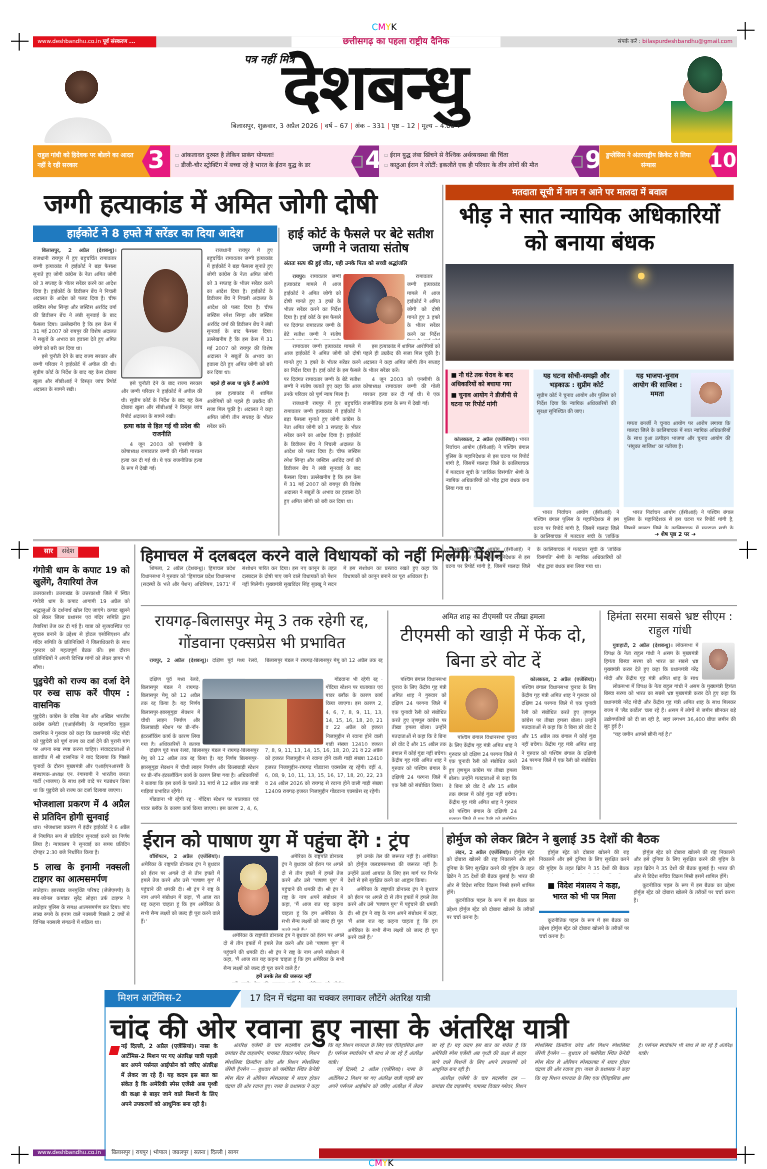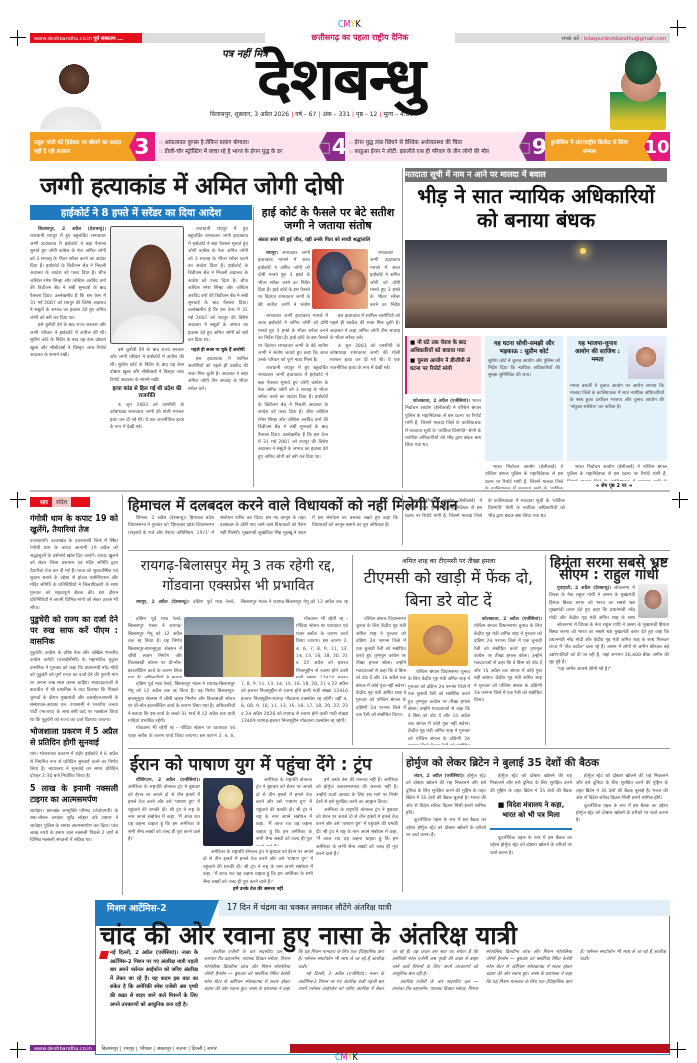--- a/index.html
+++ b/index.html
@@ -25,32 +25,32 @@
 .tz{position:relative;height:29px;display:flex;align-items:center;font-size:5.5px;line-height:9px;padding:0 4px}
 .tz .num{position:absolute;right:0;top:0;width:26px;height:29px;color:#fff;font-size:22px;font-weight:bold;display:flex;align-items:center;justify-content:center;clip-path:polygon(30% 0,100% 0,100% 100%,30% 100%,0 50%)}
 .bullets div:before{content:"▫ ";color:#999}
 .hline{position:absolute;height:1px;background:#999}
 .vline{position:absolute;width:1px;background:#999}
 .lead-head{position:absolute;left:40px;top:168px;width:350px;font-family:"DejaVu Sans",sans-serif;font-size:24px;font-weight:bold;letter-spacing:-0.5px;white-space:nowrap;color:#1a1a1a}
 .bluebar{position:absolute;left:30px;top:205px;width:222px;height:15px;background:#1f7ac0;color:#fff;font-size:10px;font-weight:bold;text-align:center;line-height:15px}
 .txt{position:absolute;font-size:4.6px;line-height:7.4px;color:#444;text-align:justify;overflow:hidden}
 .txt p{text-indent:8px}
 .sub-head{position:absolute;font-weight:bold;color:#111;text-align:center}
-.redbar{position:absolute;left:405px;top:168px;width:262px;height:14px;background:#737373;color:#fff;font-size:8px;font-weight:bold;text-align:left;line-height:14px}
+.redbar{position:absolute;left:405px;top:168px;width:262px;height:14px;background:#c2410c;color:#fff;font-size:8px;font-weight:bold;text-align:center;line-height:14px}
 .mob-head{position:absolute;left:405px;top:184px;width:262px;font-size:20px;font-weight:bold;line-height:24px;text-align:center;color:#111}
 .crowd{position:absolute;left:405px;top:240px;width:262px;height:88px;background:linear-gradient(180deg,#3a3f4a 0%,#6b6a70 40%,#8a7466 70%,#4b3b33 100%)}
 .crowd:after{content:"";position:absolute;left:175px;top:8px;width:6px;height:6px;border-radius:50%;background:#ffd76a;box-shadow:0 0 8px 4px rgba(255,215,106,.6)}
 .pinkbox{position:absolute;left:405px;top:336px;width:76px;height:58px;background:#fde2e4;border-left:2px solid #d81b60;font-size:5.5px;line-height:8px;padding:2px 3px;font-weight:bold}
 .bluebox{position:absolute;background:#e3f1fb;font-size:4.6px;line-height:7px;padding:3px}
 .sandesh{position:absolute;left:30px;top:497px;width:60px;height:10px;background:#e3101b;color:#fff;font-size:6px;line-height:10px;padding-left:10px}
 .sandesh span{display:inline-block;background:#f7c8cc;color:#333;padding:0 4px;margin-left:4px}
 .shorthead{font-size:8px;font-weight:bold;line-height:11px;color:#111;margin:3px 0 2px}
 .h-med{position:absolute;font-weight:bold;color:#222;white-space:nowrap}
 .artemis-box{position:absolute;left:95px;top:900px;width:575px;height:155px;border:1px solid #2f8fd0}
-.artemis-tab{position:absolute;left:95px;top:900px;width:124px;height:26px;background:#1f7ac0;color:#fff;font-size:9px;font-weight:bold;line-height:16px;padding-left:12px;clip-path:polygon(0 0,100% 0,92% 100%,0 100%)}
+.artemis-tab{position:absolute;left:95px;top:900px;width:124px;height:16px;background:#1f7ac0;color:#fff;font-size:9px;font-weight:normal;line-height:16px;padding-left:12px;clip-path:polygon(0 0,100% 0,92% 100%,0 100%)}
 .artemis-strip{position:absolute;left:219px;top:900px;width:451px;height:16px;background:#dfeef9;font-size:8px;line-height:16px;padding-left:8px;color:#111}
 .footer-left{position:absolute;left:30px;top:1044px;height:9px;font-size:5px;line-height:9px;white-space:nowrap;color:#333}
 .footer-left .url{background:#7a2a8a;color:#fff;padding:0 4px;margin-right:4px}
 .footer-red{position:absolute;left:290px;top:1044px;width:380px;height:9px;background:#b5121b}
 </style>
 </head>
 <body>
 
 <div class="abs cmyk" style="left:338px;top:20px">
   <span class="c">C</span><span class="m">M</span><span class="y">Y</span><span class="k">K</span>
@@ -181,21 +181,21 @@
 <div class="abs" style="left:595px;top:482px;font-size:5px;font-weight:bold">➜ <span>शेष पृष्ठ 2 पर</span> ➜</div>
 
 <div class="hline" style="left:30px;top:490px;width:640px;background:#bbb;height:2px"></div>
 
 <div class="sandesh"><b>सार</b><span>संदेश</span></div>
 <div class="txt" style="left:30px;top:510px;width:88px;height:530px">
   <div class="shorthead">गंगोत्री धाम के कपाट 19 को खुलेंगे, तैयारियां तेज</div>
   <div>उत्तरकाशी। उत्तराखंड के उत्तरकाशी जिले में स्थित गंगोत्री धाम के कपाट आगामी 19 अप्रैल को श्रद्धालुओं के दर्शनार्थ खोल दिए जाएंगे। कपाट खुलने को लेकर जिला प्रशासन एवं मंदिर समिति द्वारा तैयारियां तेज कर दी गई हैं। यात्रा को सुव्यवस्थित एवं सुचारु बनाने के उद्देश्य से होटल एसोसिएशन और मंदिर समिति के प्रतिनिधियों ने जिलाधिकारी के साथ गुरुवार को महत्वपूर्ण बैठक की। इस दौरान प्रतिनिधियों ने अपनी विभिन्न मांगों को लेकर ज्ञापन भी सौंपा।</div>
   <div class="shorthead">पुडुचेरी को राज्य का दर्जा देने पर रुख साफ करें पीएम : वासनिक</div>
   <div>पुडुचेरी। कांग्रेस के वरिष्ठ नेता और अखिल भारतीय कांग्रेस कमेटी (एआईसीसी) के महासचिव मुकुल वासनिक ने गुरुवार को कहा कि प्रधानमंत्री नरेंद्र मोदी को पुडुचेरी को पूर्ण राज्य का दर्जा देने की पुरानी मांग पर अपना रुख स्पष्ट करना चाहिए। संवाददाताओं से बातचीत में श्री वासनिक ने याद दिलाया कि पिछले चुनावों के दौरान मुख्यमंत्री और एआईएनआरसी के संस्थापक-अध्यक्ष एन. रंगासामी ने भारतीय जनता पार्टी (भाजपा) के साथ इसी वादे पर गठबंधन किया था कि पुडुचेरी को राज्य का दर्जा दिलाया जाएगा।</div>
-  <div class="shorthead">भोजशाला प्रकरण में 5 अप्रैल से प्रतिदिन होगी सुनवाई</div>
+  <div class="shorthead">भोजशाला प्रकरण में 4 अप्रैल से प्रतिदिन होगी सुनवाई</div>
   <div>धार। भोजशाला प्रकरण में इंदौर हाईकोर्ट ने 6 अप्रैल से नियमित रूप से प्रतिदिन सुनवाई करने का निर्णय लिया है। न्यायालय ने सुनवाई का समय प्रतिदिन दोपहर 2:30 बजे निर्धारित किया है।</div>
   <div class="shorthead">5 लाख के इनामी नक्सली टाइगर का आत्मसमर्पण</div>
   <div>लातेहार। झारखंड जनमुक्ति परिषद (जेजेएमपी) के सब-जोनल कमांडर सुरेंद्र लोहरा उर्फ टाइगर ने लातेहार पुलिस के समक्ष आत्मसमर्पण कर दिया। पांच लाख रुपये के इनाम वाले नक्सली पिछले 2 वर्षों से विभिन्न नक्सली संगठनों में सक्रिय था।</div>
 </div>
 <div class="vline" style="left:122px;top:495px;height:400px"></div>
 
 <div class="h-med" style="left:128px;top:494px;font-size:14.5px">हिमाचल में दलबदल करने वाले विधायकों को नहीं मिलेगी पेंशन</div>
 <div class="txt" style="left:128px;top:514px;width:270px;height:30px;column-count:3;column-gap:6px">
   <p>शिमला, 2 अप्रैल (देशबन्धु)। हिमाचल प्रदेश विधानसभा ने गुरुवार को 'हिमाचल प्रदेश विधानसभा (सदस्यों के भत्ते और पेंशन) अधिनियम, 1971' में संशोधन पारित कर दिया। इस नए कानून के तहत दलबदल के दोषी पाए जाने वाले विधायकों को पेंशन नहीं मिलेगी। मुख्यमंत्री सुखविंदर सिंह सुक्खू ने सदन में इस संशोधन का प्रस्ताव रखते हुए कहा कि विधायकों को कानून बनाने का पूरा अधिकार है।</p>
 </div>
@@ -229,21 +229,21 @@
 </div>
 <div class="photo" style="left:408px;top:614px;width:60px;height:52px;background:radial-gradient(ellipse 35% 40% at 50% 50%,#d8a07a 0%,#b9825f 70%,transparent 72%),linear-gradient(180deg,#f6c55a,#e9a93b)"></div>
 <div class="txt" style="left:408px;top:668px;width:62px;height:77px">
   <p>पश्चिम बंगाल विधानसभा चुनाव के लिए केंद्रीय गृह मंत्री अमित शाह ने गुरुवार को दक्षिण 24 परगना जिले में एक चुनावी रैली को संबोधित करते हुए तृणमूल कांग्रेस पर तीखा हमला बोला। उन्होंने मतदाताओं से कहा कि वे बिना डरे वोट दें और 15 अप्रैल तक बंगाल में कोई गुंडा नहीं बचेगा। केंद्रीय गृह मंत्री अमित शाह ने गुरुवार को पश्चिम बंगाल के दक्षिणी 24 परगना जिले में एक रैली को संबोधित किया।</p>
 </div>
 <div class="txt" style="left:474px;top:615px;width:68px;height:130px">
   <p><b>कोलकाता, 2 अप्रैल (एजेंसियां)।</b> <span>पश्चिम बंगाल विधानसभा चुनाव के लिए केंद्रीय गृह मंत्री अमित शाह ने गुरुवार को दक्षिण 24 परगना जिले में एक चुनावी रैली को संबोधित करते हुए तृणमूल कांग्रेस पर तीखा हमला बोला। उन्होंने मतदाताओं से कहा कि वे बिना डरे वोट दें और 15 अप्रैल तक बंगाल में कोई गुंडा नहीं बचेगा। केंद्रीय गृह मंत्री अमित शाह ने गुरुवार को पश्चिम बंगाल के दक्षिणी 24 परगना जिले में एक रैली को संबोधित किया।</span></p>
 </div>
 <div class="vline" style="left:545px;top:555px;height:190px"></div>
 
-<div class="sub-head" style="left:549px;top:556px;width:120px;font-size:14px;line-height:12px;font-weight:bold;color:#222">हिमंता सरमा सबसे भ्रष्ट सीएम : राहुल गांधी</div>
+<div class="sub-head" style="left:549px;top:556px;width:120px;font-size:10px;line-height:12px;font-weight:normal;color:#222">हिमंता सरमा सबसे भ्रष्ट सीएम : राहुल गांधी</div>
 <div class="photo" style="left:638px;top:584px;width:30px;height:34px;background:radial-gradient(ellipse 40% 40% at 50% 45%,#c99a85 0%,#a8786a 70%,transparent 72%),linear-gradient(180deg,#eee,#bbb)"></div>
 <div class="txt" style="left:549px;top:584px;width:86px;height:36px">
   <p><b>गुवाहाटी, 2 अप्रैल (देशबन्धु)।</b> <span>लोकसभा में विपक्ष के नेता राहुल गांधी ने असम के मुख्यमंत्री हिमंता बिस्वा सरमा को भारत का सबसे भ्रष्ट मुख्यमंत्री करार देते हुए कहा कि प्रधानमंत्री नरेंद्र मोदी और केंद्रीय गृह मंत्री अमित शाह के साथ मिलकर राज्य में 'लैंड कार्टेल' चला रहे हैं। असम में लोगों से जमीन छीनकर बड़े उद्योगपतियों को दी जा रही है, जहां लगभग 36,400 बीघा जमीन की लूट हुई है।</span></p>
 </div>
 <div class="txt" style="left:549px;top:621px;width:120px;height:120px">
   <p>लोकसभा में विपक्ष के नेता राहुल गांधी ने असम के मुख्यमंत्री हिमंता बिस्वा सरमा को भारत का सबसे भ्रष्ट मुख्यमंत्री करार देते हुए कहा कि प्रधानमंत्री नरेंद्र मोदी और केंद्रीय गृह मंत्री अमित शाह के साथ मिलकर राज्य में 'लैंड कार्टेल' चला रहे हैं। असम में लोगों से जमीन छीनकर बड़े उद्योगपतियों को दी जा रही है, जहां लगभग 36,400 बीघा जमीन की लूट हुई है।</p>
   <p>"यह जमीन आपसे छीनी गई है।"</p>
 </div>
 
 <div class="hline" style="left:128px;top:748px;width:542px"></div>

